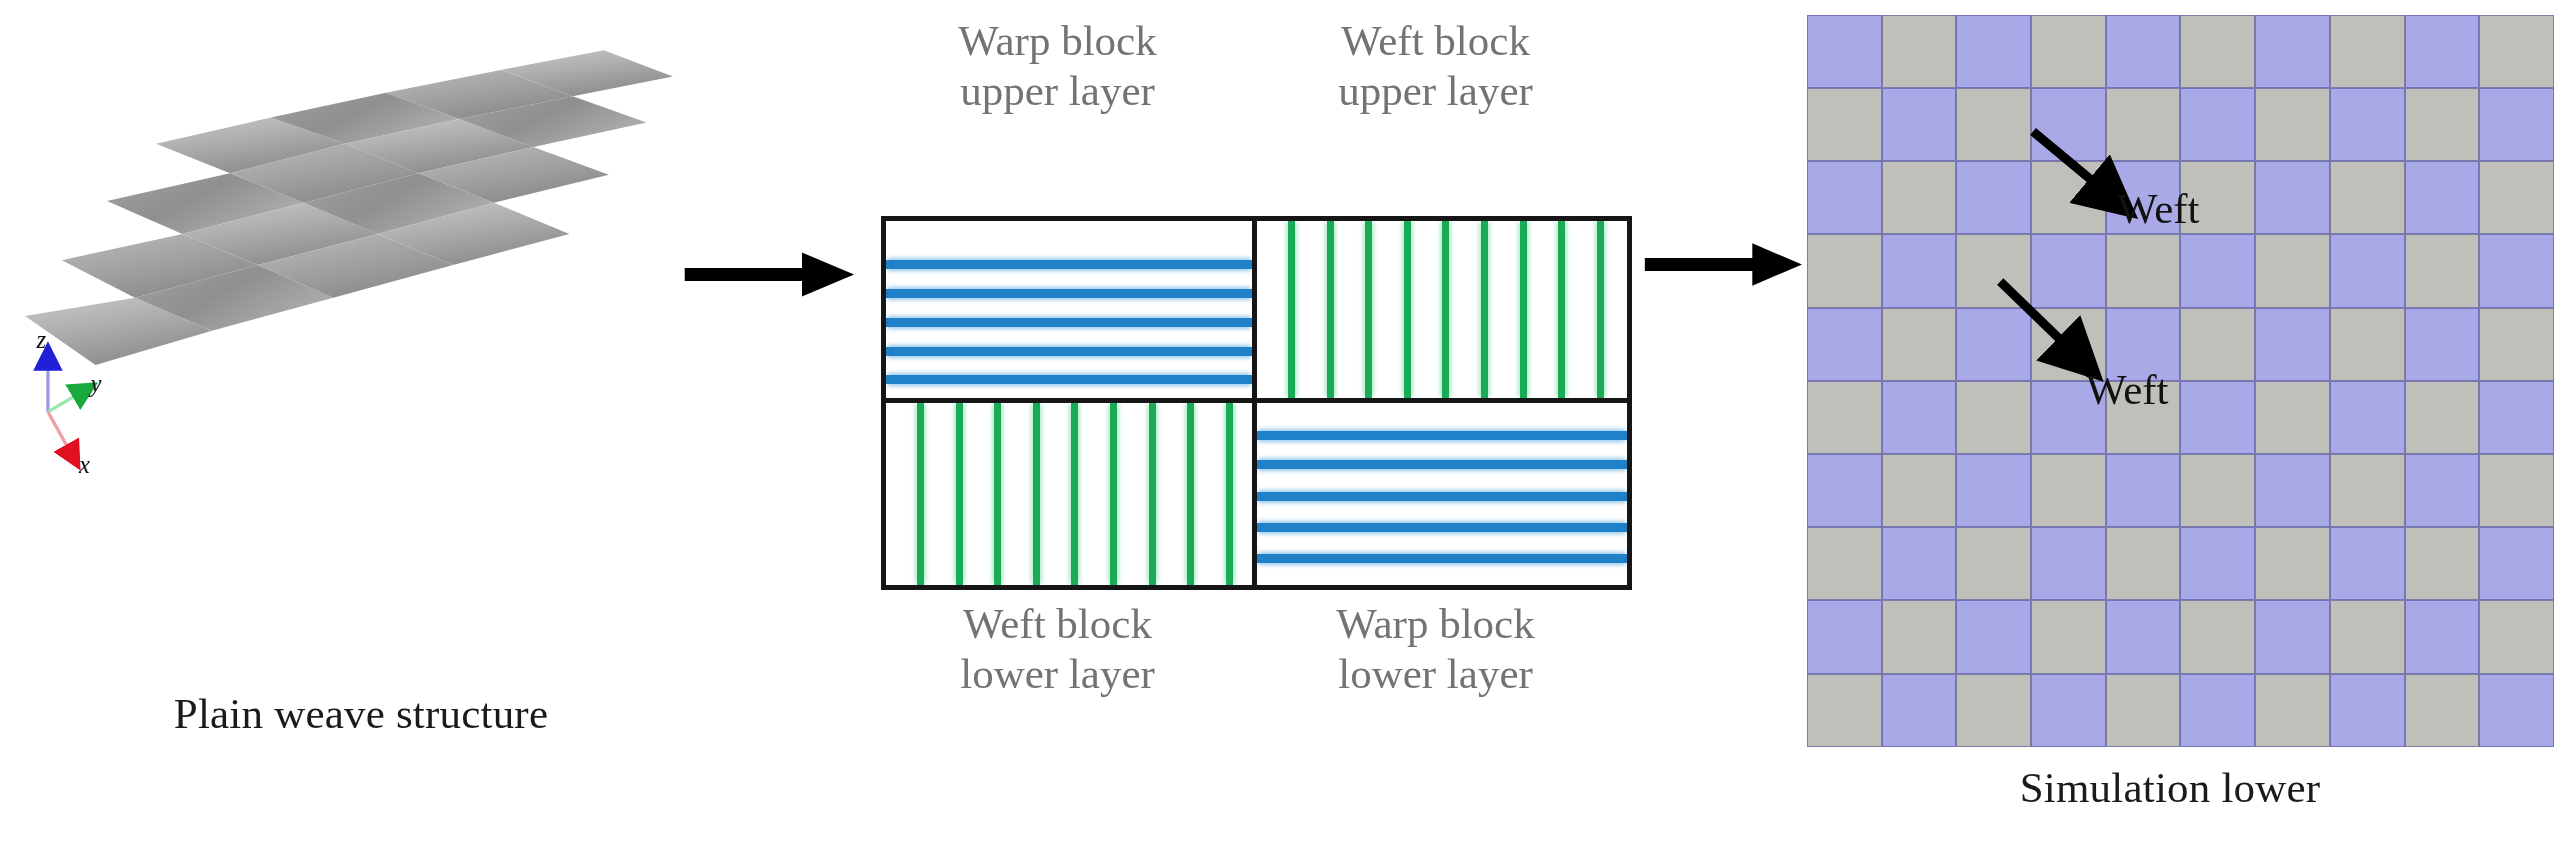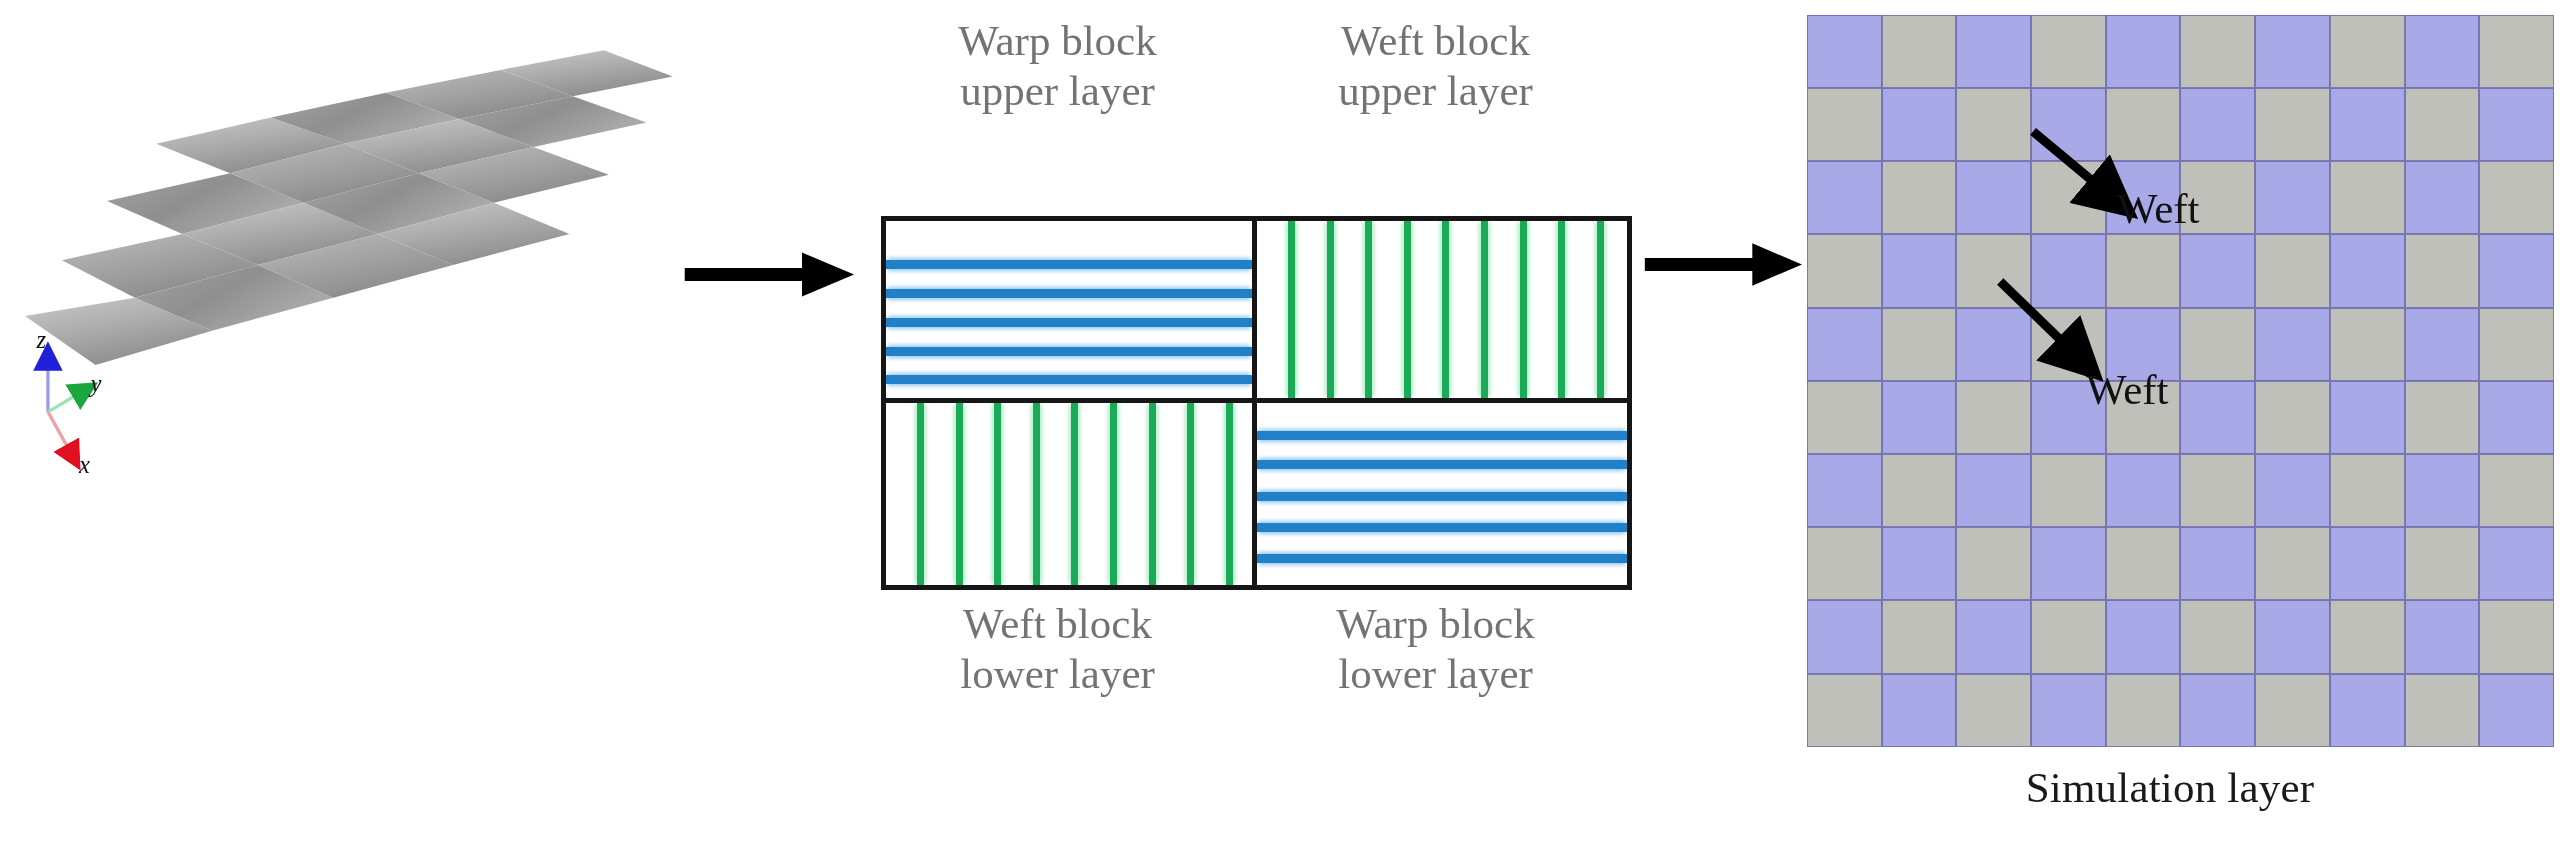--- a/index.html
+++ b/index.html
@@ -213,20 +213,21 @@
         </defs>
         <line x1="28" y1="112" x2="28" y2="46" stroke="#9a9ae6" stroke-width="4" marker-end="url(#mz)"></line>
         <line x1="28" y1="112" x2="72" y2="86" stroke="#9ae6b0" stroke-width="4" marker-end="url(#my)"></line>
         <line x1="28" y1="112" x2="58" y2="166" stroke="#eda0a8" stroke-width="4" marker-end="url(#mx)"></line>
         <text x="14" y="34" font-family="Liberation Serif, serif" font-style="italic" font-size="30" fill="#101010">z</text>
         <text x="80" y="88" font-family="Liberation Serif, serif" font-style="italic" font-size="30" fill="#101010">y</text>
         <text x="66" y="186" font-family="Liberation Serif, serif" font-style="italic" font-size="30" fill="#101010">x</text>
       </svg>
     </div>
 
+    <div class="caption" id="caption-weave">Plain weave structure</div>
   </div>
 
   <div class="flow-arrow" id="arrow-1">
     <svg viewBox="0 0 215 70" xmlns="http://www.w3.org/2000/svg">
       <line x1="4" y1="35" x2="158" y2="35" stroke="#000000" stroke-width="16"></line>
       <path d="M148,8 L212,35 L148,62 Z" fill="#000000"></path>
     </svg>
   </div>
 
   <div class="abs" id="panel-blocks">
@@ -423,17 +424,17 @@
         </defs>
         <line x1="328" y1="160" x2="424" y2="240" stroke="#000000" stroke-width="11" marker-end="url(#ann)"></line>
         <line x1="288" y1="343" x2="384" y2="436" stroke="#000000" stroke-width="11" marker-end="url(#ann)"></line>
       </svg>
     </div>
 
     <div class="sim-text" id="sim-text-warp">Weft</div>
 
     <div class="sim-text" id="sim-text-weft">Weft</div>
 
-    <div class="caption" id="caption-sim">Simulation layer</div>
+    <div class="caption" id="caption-sim">Simulation lower</div>
   </div>
 
 </div>
 
 
 </body></html>

